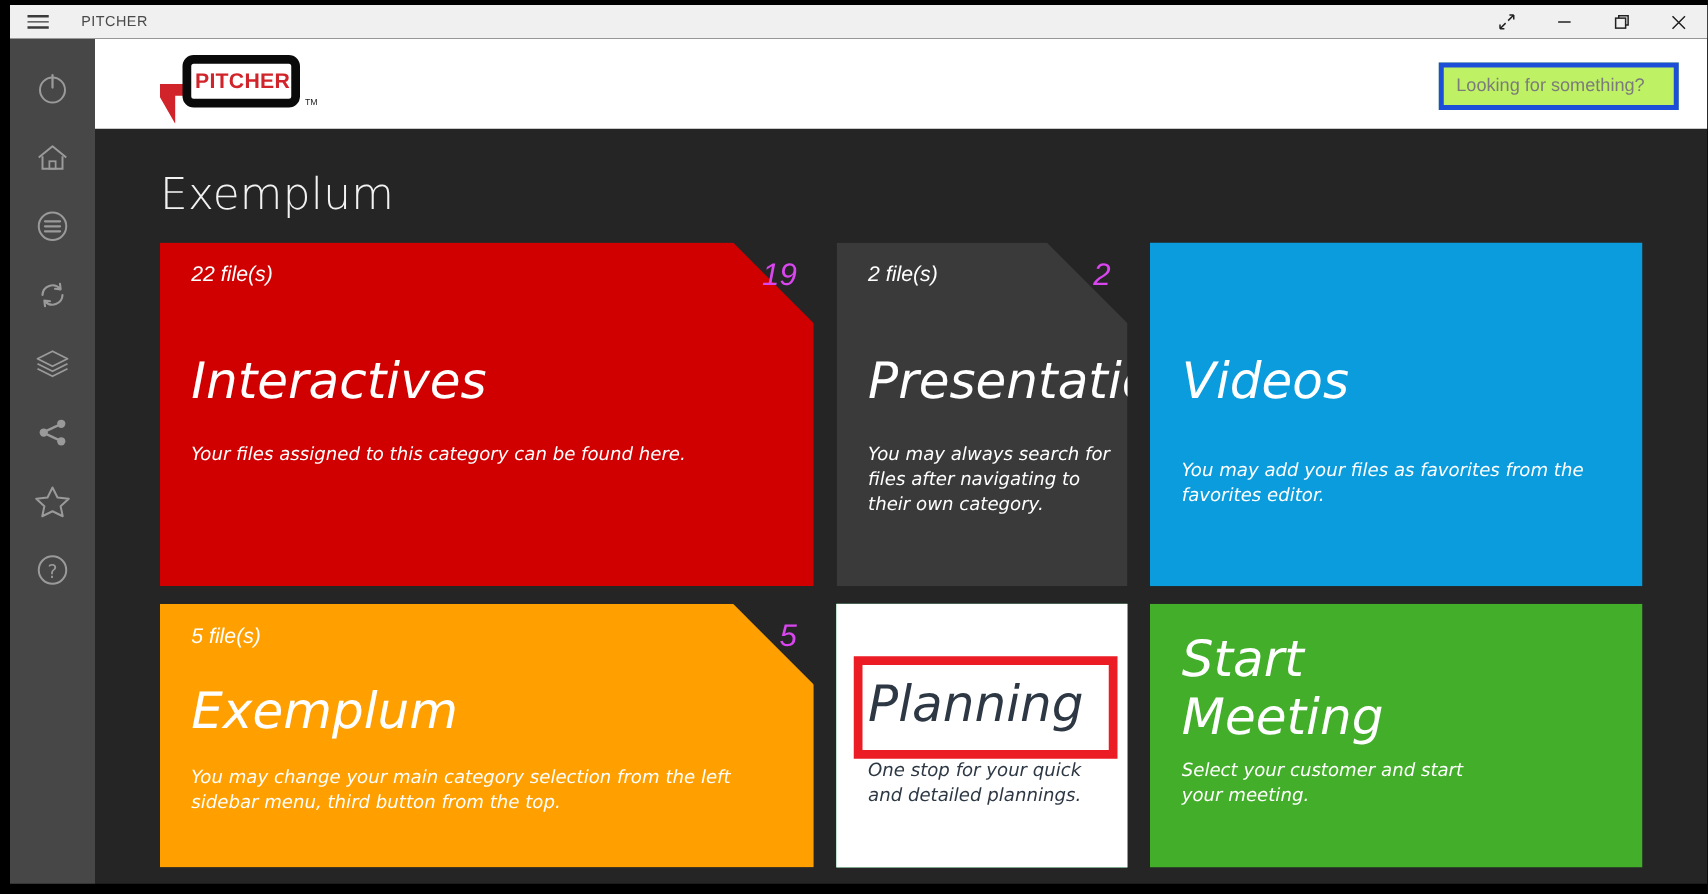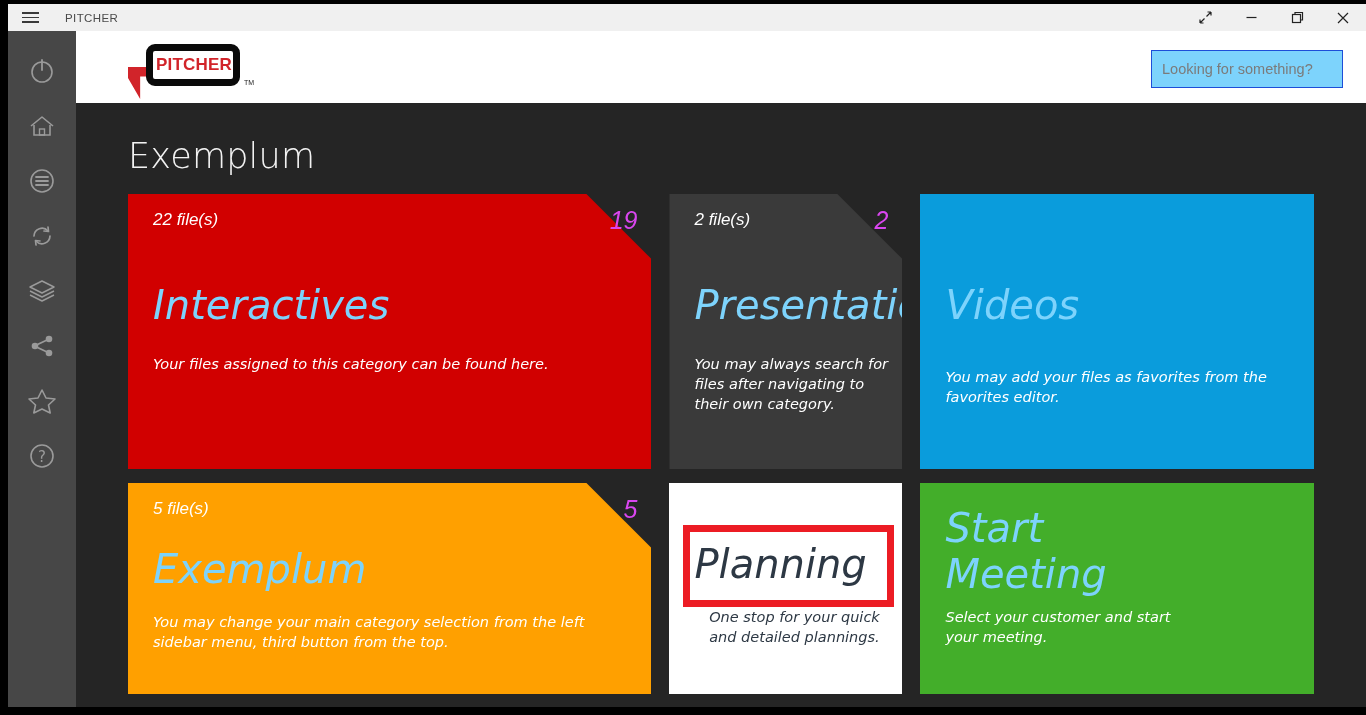--- a/index.html
+++ b/index.html
@@ -54,21 +54,21 @@
   }
   .logo .flag{
     position:absolute; left:0px; top:26px; width:32px; height:32px;
     background:#d1242a;
     clip-path:polygon(0 0, 100% 0, 100% 30%, 38% 30%, 38% 100%, 0 34%);
   }
   .logo .tm{ position:absolute; left:116px; top:38px; font-size:7px; color:#1a1a1a; }
 
   .search{
     position:absolute; right:23px; top:19px; width:192px; height:38px;
-    border:1px solid #1d4ed8; background:#7dd3fc;
+    border:4px solid #1d4ed8; background:#bef264;
     font-size:14.5px; color:#6e6e6e; padding:0 10px;
     font-family:"Liberation Sans", sans-serif;
     outline:none;
   }
   .search::placeholder{ color:#7b7b7b; opacity:1; }
 
   .page-title{
     position:absolute; left:52px; top:105px;
     font-size:35px; color:#f2f2f2; font-weight:300; letter-spacing:.2px;
     font-family:"DejaVu Sans", sans-serif;
@@ -93,21 +93,21 @@
     font-size:17px; color:#ffffff;
     font-family:"Liberation Sans", sans-serif;
   }
   .badge{
     position:absolute; top:12px; font-size:25px; color:#d946ef;
     font-family:"Liberation Sans", sans-serif;
     text-align:right;
   }
   .tile-title{
     position:absolute; left:25px;
-    font-size:40px; line-height:46px; font-weight:300; color:#7dd3fc;
+    font-size:40px; line-height:46px; font-weight:300; color:#ffffff;
     white-space:nowrap;
     font-family:"DejaVu Sans", sans-serif;
   }
   .tile-desc{
     position:absolute; left:25px;
     font-size:14.5px; line-height:20px; color:#ffffff;
     font-family:"DejaVu Sans", sans-serif;
   }
 
   
@@ -119,21 +119,21 @@
   .t-presentations .tile-desc{ top:160px; width:200px; }
   .t-presentations .badge{ right:14px; }
 
   .t-videos .tile-title{ top:88px; }
   .t-videos .tile-desc{ top:173px; width:345px; }
 
   .t-brochures .tile-title{ top:63px; }
   .t-brochures .tile-desc{ top:129px; width:485px; }
   .t-brochures .badge{ right:14px; }
 
-  .t-planning{ background:#86efac;text-align:center; }
+  .t-planning{ background:#86efac; }
   .t-planning .tile-title{ top:58px; color:#2d3844; }
   .t-planning .tile-desc{ top:124px; color:#2d3844; width:200px; }
   .annot-box{
     position:absolute; left:14px; top:42px; width:211px; height:82px;
     border:7px solid #ec1c24; pointer-events:none;
   }
 
   .t-meeting .tile-title{ top:22px; white-space:normal; width:240px; }
   .t-meeting .tile-desc{ top:124px; width:260px; }
 </style>

